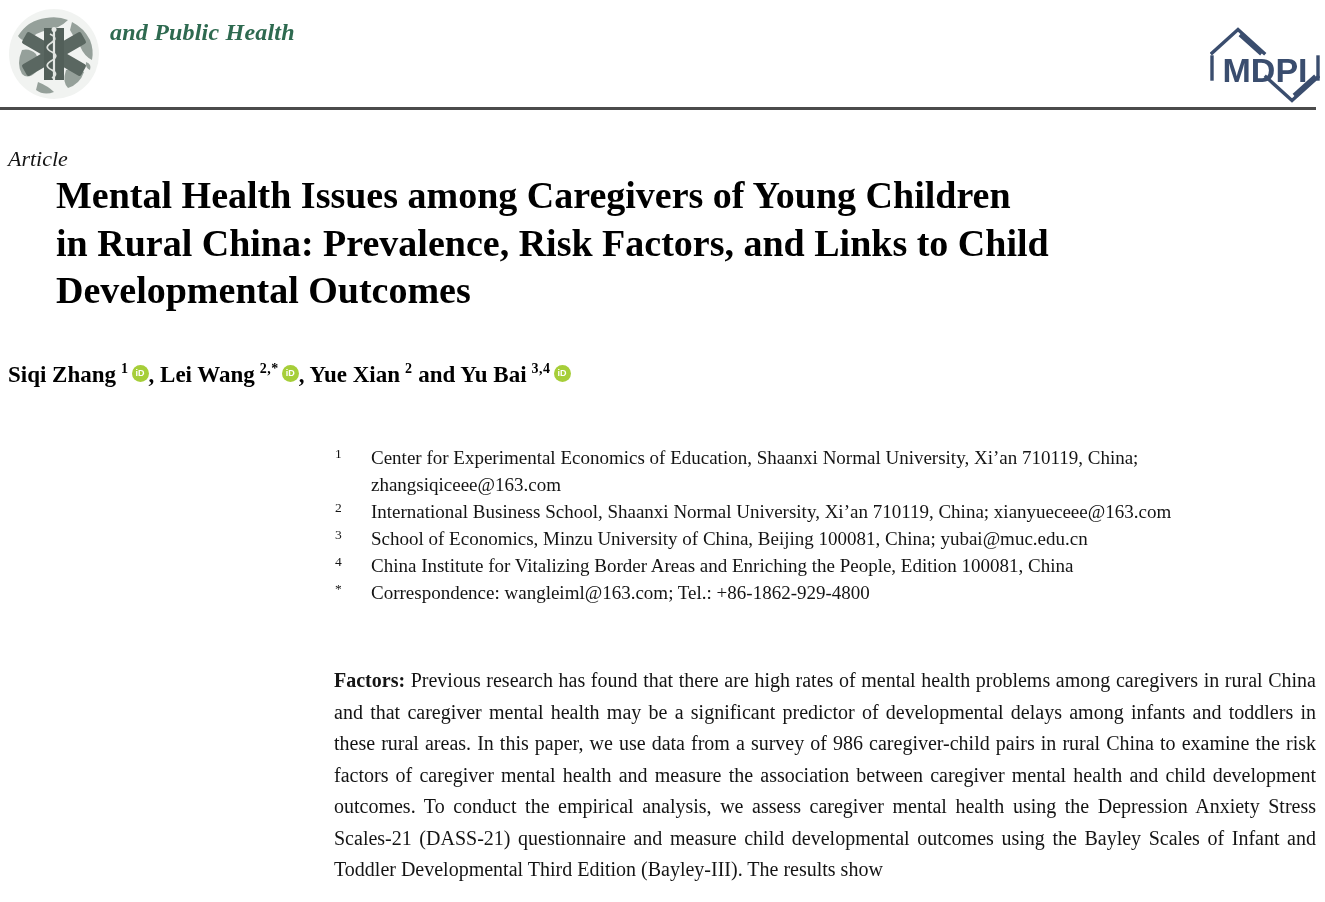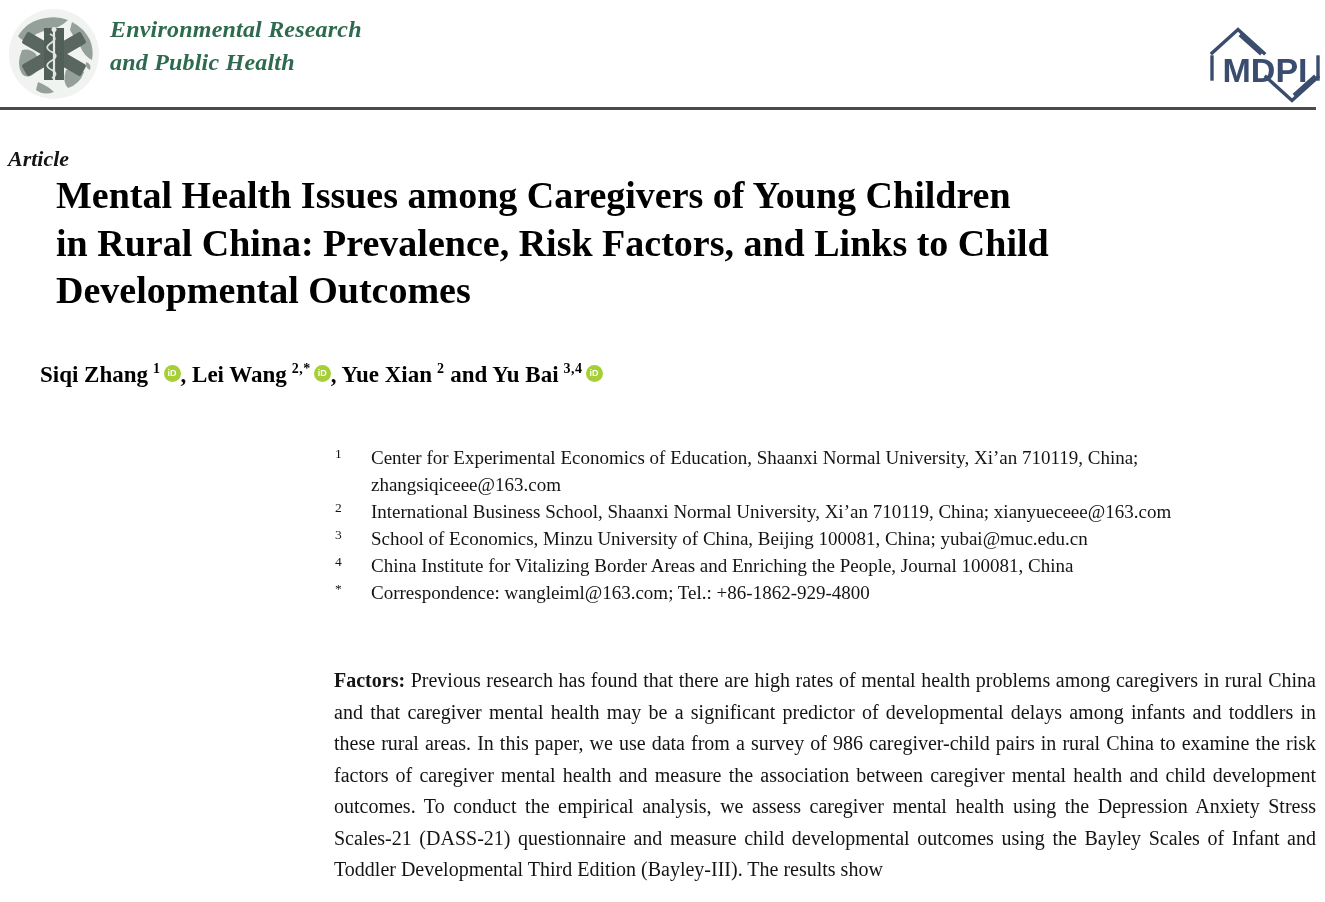--- a/index.html
+++ b/index.html
@@ -12,25 +12,25 @@
   .globe { position:absolute; left:8px; top:8px; width:92px; height:92px; }
   .journal-name { position:absolute; left:110px; top:13px; }
   .jn1 { font-size:22px; color:#2b2b2b; word-spacing:6px; letter-spacing:.2px; }
   .jn2, .jn3 { font-size:24px; font-weight:bold; font-style:italic; color:#2e6a50; letter-spacing:.2px; }
   .jn2 { margin-top:3px; }
   .jn3 { margin-top:6px; }
   .mdpi { position:absolute; left:1210px; top:26px; width:110px; height:78px; }
   .rule { position:absolute; left:0; top:107px; width:1316px; height:2.5px; background:#4b4b4b; }
 
   
-  .article-label { position:absolute; left:8px; top:146px; font-style:italic; font-size:22px; color:#141414;font-weight:bold; }
+  .article-label { position:absolute; left:8px; top:146px; font-style:italic; font-size:22px; color:#141414; }
   .title { position:absolute; left:8px; top:172px; width:1305px; font-weight:bold; font-size:38px; line-height:47.5px; color:#000;margin-left:48px; }
   .title div { white-space:nowrap; }
 
-  .authors { position:absolute; left:8px; top:361px; font-size:23px; font-weight:bold; color:#000; white-space:nowrap;margin-left:32px; }
+  .authors { position:absolute; left:8px; top:361px; font-size:23px; font-weight:bold; color:#000; white-space:nowrap; }
   .authors sup { font-size:14px; margin-left:5px; letter-spacing:.5px; }
   .orcid {
     display:inline-block; width:17px; height:17px; border-radius:50%;
     background:#a6ce39; color:#fff; font-family:"Liberation Sans", sans-serif;
     font-size:9px; font-weight:bold; text-align:center; line-height:17px;
     margin-left:3px; transform:translateY(-6px); cursor:pointer;
   }
   .sep { font-weight:bold; }
 
   
@@ -64,21 +64,20 @@
         <rect x="39.5" y="12" width="13" height="68" rx="2" transform="rotate(-60 46 46)"></rect>
         <rect x="36" y="20" width="20" height="52" fill="#525f59"></rect>
       </g>
       <line x1="46" y1="23" x2="46" y2="72" stroke="#e4e7e4" stroke-width="2.2"></line>
       <path d="M42 26 Q51 30 43 35 Q35 40 44 44 Q52 48 43 53 Q35 58 44 62 Q51 66 44 70" stroke="#dfe3df" stroke-width="1.8" fill="none"></path>
       <circle cx="46" cy="21.5" r="2.5" fill="#e4e7e4"></circle>
     </svg>
   </div>
 
   <div class="journal-name">
-    <div class="jn2">Environmental Research</div>
     <div class="jn3">and Public Health</div>
   </div>
 
   <div class="mdpi">
     <svg viewBox="0 0 110 78" width="110" height="78">
       <g stroke="#3a4d6e" stroke-width="3.4" fill="none" stroke-linecap="square">
         <polyline points="2,27 28,3.5 54,27"></polyline>
         <line x1="31" y1="10" x2="50" y2="27"></line>
         <line x1="2" y1="31" x2="2" y2="53"></line>
         <line x1="108" y1="31" x2="108" y2="53"></line>
@@ -111,21 +110,21 @@
     <div class="aff-row">
       <span class="aff-marker">2</span>
       <span class="aff-text">International Business School, Shaanxi Normal University, Xi’an 710119, China; xianyueceee@163.com</span>
     </div>
     <div class="aff-row">
       <span class="aff-marker">3</span>
       <span class="aff-text">School of Economics, Minzu University of China, Beijing 100081, China; yubai@muc.edu.cn</span>
     </div>
     <div class="aff-row">
       <span class="aff-marker">4</span>
-      <span class="aff-text">China Institute for Vitalizing Border Areas and Enriching the People, Journal 100081, China</span>
+      <span class="aff-text">China Institute for Vitalizing Border Areas and Enriching the People, Edition 100081, China</span>
     </div>
     <div class="aff-row">
       <span class="aff-marker">*</span>
       <span class="aff-text">Correspondence: wangleiml@163.com; Tel.: +86-1862-929-4800</span>
     </div>
   </div>
 
   <p class="abstract">
     <span class="ab-label">Factors:</span>
     <span>Previous research has found that there are high rates of mental health problems among caregivers in rural China and that caregiver mental health may be a significant predictor of developmental delays among infants and toddlers in these rural areas. In this paper, we use data from a survey of 986 caregiver-child pairs in rural China to examine the risk factors of caregiver mental health and measure the association between caregiver mental health and child development outcomes. To conduct the empirical analysis, we assess caregiver mental health using the Depression Anxiety Stress Scales-21 (DASS-21) questionnaire and measure child developmental outcomes using the Bayley Scales of Infant and Toddler Developmental Third Edition (Bayley-III). The results show</span>

